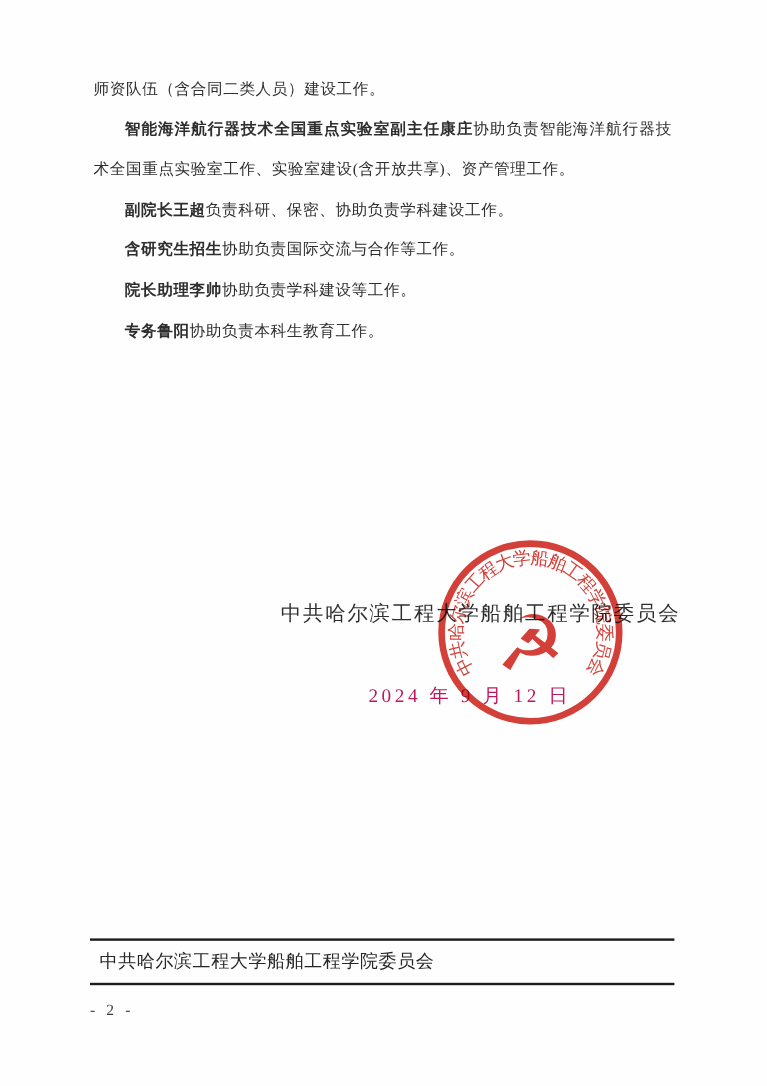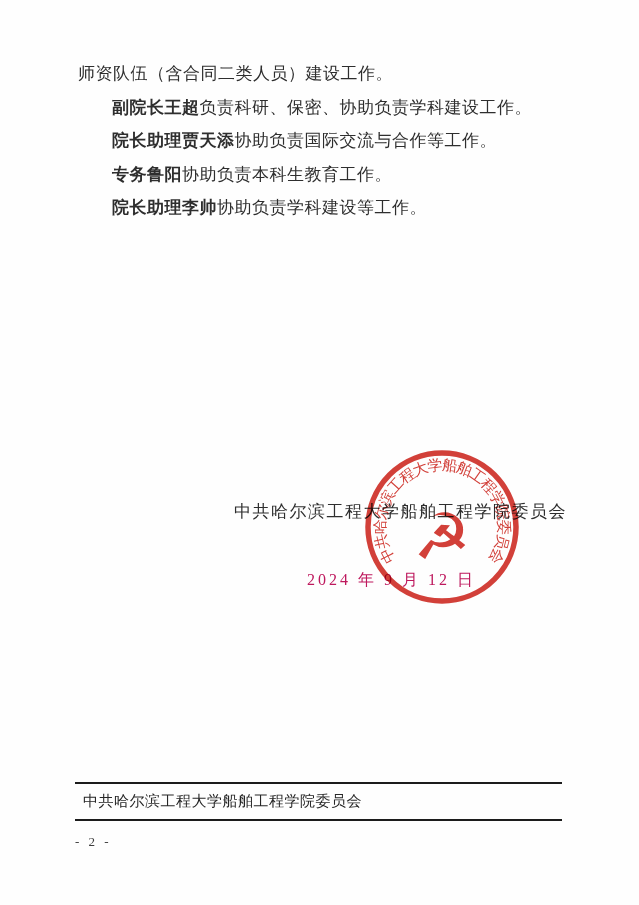--- a/index.html
+++ b/index.html
@@ -12,21 +12,21 @@
     background: #fefefe;
     font-family: "Liberation Serif", serif;
     color: #2e2e2e;
     overflow: hidden;
   }
   .body-text {
     position: absolute;
     left: 78px;
     top: 57px;
     width: 482px;
-    font-size: 17px;
+    font-size: 13px;
     line-height: 33.6px;
     text-align: justify;
     letter-spacing: 0.5px;
   }
   .para { text-indent: 2em; }
   .para.noindent { text-indent: 0; }
   .para .lead { font-weight: 700; font-family: "Liberation Sans", sans-serif; }
   .signature-committee {
     position: absolute;
     top: 500px;
@@ -90,24 +90,25 @@
     font-family: "Liberation Serif", serif;
   }
 </style>
 </head>
 <body>
 
 <div class="page">
 
   <div class="body-text">
     <p class="para noindent"><span class="lead"></span><span>师资队伍（含合同二类人员）建设工作。</span></p>
+    <p class="para"><span class="lead">智能海洋航行器技术全国重点实验室副主任康庄</span><span>协助负责智能海洋航行器技术全国重点实验室工作、实验室建设(含开放共享)、资产管理工作。</span></p>
     <p class="para"><span class="lead">副院长王超</span><span>负责科研、保密、协助负责学科建设工作。</span></p>
-    <p class="para"><span class="lead">院长助理贾天添</span><span>协助负责国际交流与合作等工作。</span></p>
+    <p class="para"><span class="lead">含研究生招生</span><span>协助负责国际交流与合作等工作。</span></p>
+    <p class="para"><span class="lead">院长助理李帅</span><span>协助负责学科建设等工作。</span></p>
     <p class="para"><span class="lead">专务鲁阳</span><span>协助负责本科生教育工作。</span></p>
-    <p class="para"><span class="lead">院长助理李帅</span><span>协助负责学科建设等工作。</span></p>
   </div>
 
   <div class="signature-committee">中共哈尔滨工程大学船舶工程学院委员会</div>
   <div class="signature-date">2024 年 9 月 12 日</div>
 
   <svg class="seal" viewBox="0 0 176 176" xmlns="http://www.w3.org/2000/svg">
     <circle cx="88" cy="88" r="74" fill="none" stroke="#cf2f28" stroke-width="5.5"></circle>
     <path id="sealArc" d="M 41.3 120.6 A 57 57 0 1 1 134.7 120.6" fill="none"></path>
     <text fill="#cf2f28" font-size="15" font-family="Liberation Sans, sans-serif" letter-spacing="0">
       <textPath href="#sealArc" startOffset="0" textLength="249" lengthAdjust="spacing">中共哈尔滨工程大学船舶工程学院委员会</textPath>

